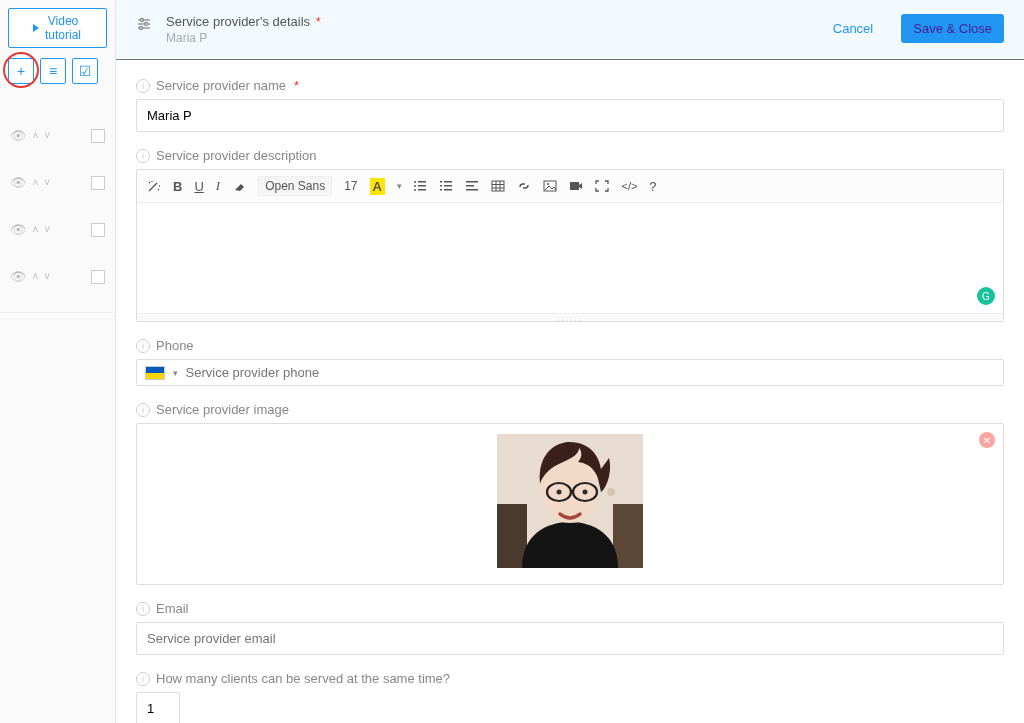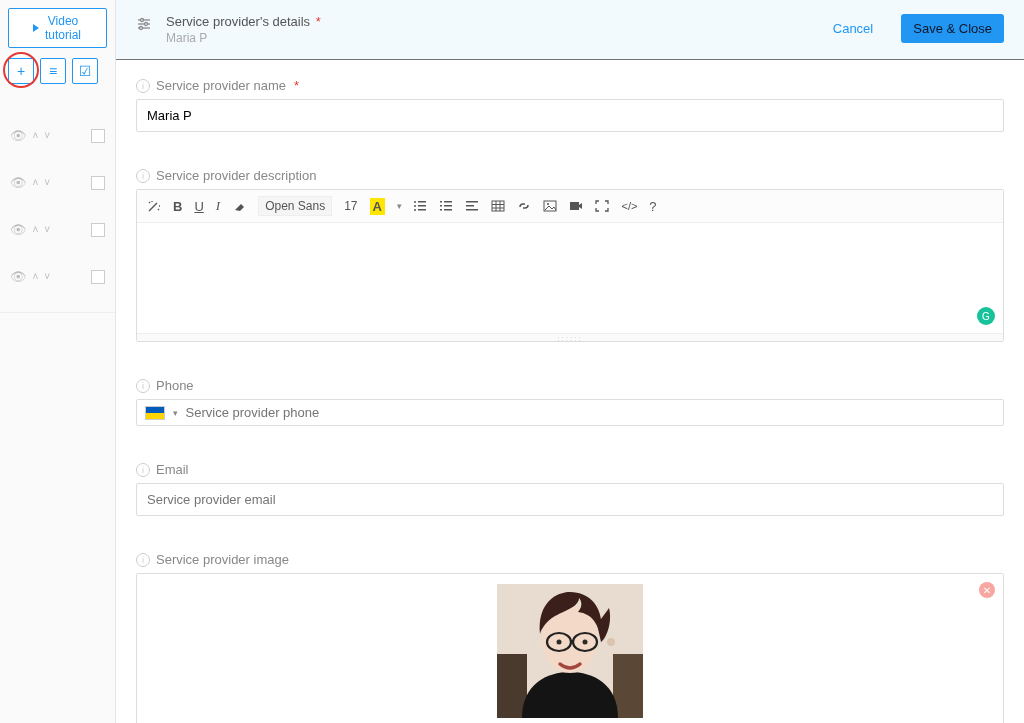--- a/index.html
+++ b/index.html
@@ -16,23 +16,23 @@
   .item-row .chev { color: #bbb; font-size: 10px; cursor: pointer; }
   .item-row .sq { width: 14px; height: 14px; border: 1px solid #ccc; background: #fff; margin-left: auto; }
   .main { flex: 1; overflow-y: auto; }
   .mainhdr { display: flex; align-items: flex-start; padding: 14px 20px; background: #f2fafd; border-bottom: 1px solid #737373; }
   .settings-icon { color: #888; font-size: 16px; margin-right: 14px; margin-top: 2px; }
   .hdr-titles { flex: 0 0 auto; }
   .hdr-title { font-size: 13px; color: #555; }
   .hdr-sub { font-size: 12px; color: #aaa; margin-top: 2px; }
   .hdr-actions { margin-left: auto; display: flex; gap: 28px; align-items: center; }
   .cancel-link { color: #2196f3; font-size: 13px; cursor: pointer; }
-  .save-btn { background: #2196f3; color: #0f172a; border: none; padding: 7px 12px; border-radius: 3px; font-size: 13px; cursor: pointer; }
+  .save-btn { background: #2196f3; color: #4c1d95; border: none; padding: 7px 12px; border-radius: 3px; font-size: 13px; cursor: pointer; }
   .form-body { padding: 18px 20px 30px 20px; }
-  .field { margin-bottom: 36px; }
+  .field { margin-bottom: 16px; }
   .flabel { display: flex; align-items: center; gap: 6px; color: #888; font-size: 13px; margin-bottom: 6px; }
   .info-icon { width: 14px; height: 14px; border: 1px solid #ccc; border-radius: 50%; color: #ccc; font-size: 9px; display: inline-flex; align-items: center; justify-content: center; }
   .req { color: #e53935; margin-left: 2px; }
   .tinput { width: 100%; border: 1px solid #ddd; padding: 8px 10px; font-size: 13px; border-radius: 2px; }
   .tinput.small { width: 44px; text-align: left; }
   .rte { border: 1px solid #ddd; border-radius: 2px; }
   .rte-toolbar { display: flex; align-items: center; gap: 12px; padding: 6px 10px; border-bottom: 1px solid #eee; background: #fcfcfc; flex-wrap: wrap; }
   .tbtn { color: #555; cursor: pointer; font-size: 13px; display: inline-flex; align-items: center; }
   .tbtn.bold { font-weight: bold; }
   .tbtn.ul { text-decoration: underline; }
@@ -245,28 +245,20 @@
         <div class="phone-wrap">
           <span class="flag"></span>
           <span class="flag-caret">▾</span>
           <input placeholder="Service provider phone" style="">
         </div>
       </div>
 
       <div class="field">
         <div class="flabel">
           <span class="info-icon">i</span>
-          <span>Email</span>
-        </div>
-        <input class="tinput" placeholder="Service provider email" style="">
-      </div>
-
-      <div class="field">
-        <div class="flabel">
-          <span class="info-icon">i</span>
           <span>Service provider image</span>
         </div>
         <div class="imgbox">
           <span class="remove">✕</span>
           <svg class="avatar-svg" viewBox="0 0 146 134">
             <rect x="0" y="0" width="146" height="134" fill="#e7dccf"></rect>
             <rect x="0" y="70" width="30" height="64" fill="#4a3a2e"></rect>
             <rect x="116" y="70" width="30" height="64" fill="#5a4736"></rect>
             <path d="M25 134 C25 100 50 88 73 88 C96 88 121 100 121 134 Z" fill="#141414"></path>
             <ellipse cx="73" cy="55" rx="28" ry="34" fill="#f3d9c7"></ellipse>
@@ -276,21 +268,30 @@
             <ellipse cx="88" cy="58" rx="12" ry="9" fill="none" stroke="#222" stroke-width="2.2"></ellipse>
             <line x1="74" y1="57" x2="76" y2="57" stroke="#222" stroke-width="2.2"></line>
             <circle cx="62" cy="58" r="2.5" fill="#2a2a2a"></circle>
             <circle cx="88" cy="58" r="2.5" fill="#2a2a2a"></circle>
             <path d="M63 80 Q73 88 83 80" stroke="#a4463e" stroke-width="3.5" fill="none" stroke-linecap="round"></path>
             <circle cx="114" cy="58" r="4" fill="#d9c4b0"></circle>
           </svg>
         </div>
       </div>
 
+      <div class="field">
+        <div class="flabel">
+          <span class="info-icon">i</span>
+          <span>Email</span>
+        </div>
+        <input class="tinput" placeholder="Service provider email" style="">
+      </div>
+
       <div class="field" style="margin-bottom:0;">
         <div class="flabel">
           <span class="info-icon">i</span>
+          <span>How many clients can be served at the same time?</span>
         </div>
         <input class="tinput small" value="1" style="">
       </div>
     </div>
   </div>
 </div>
 
 </body></html>

